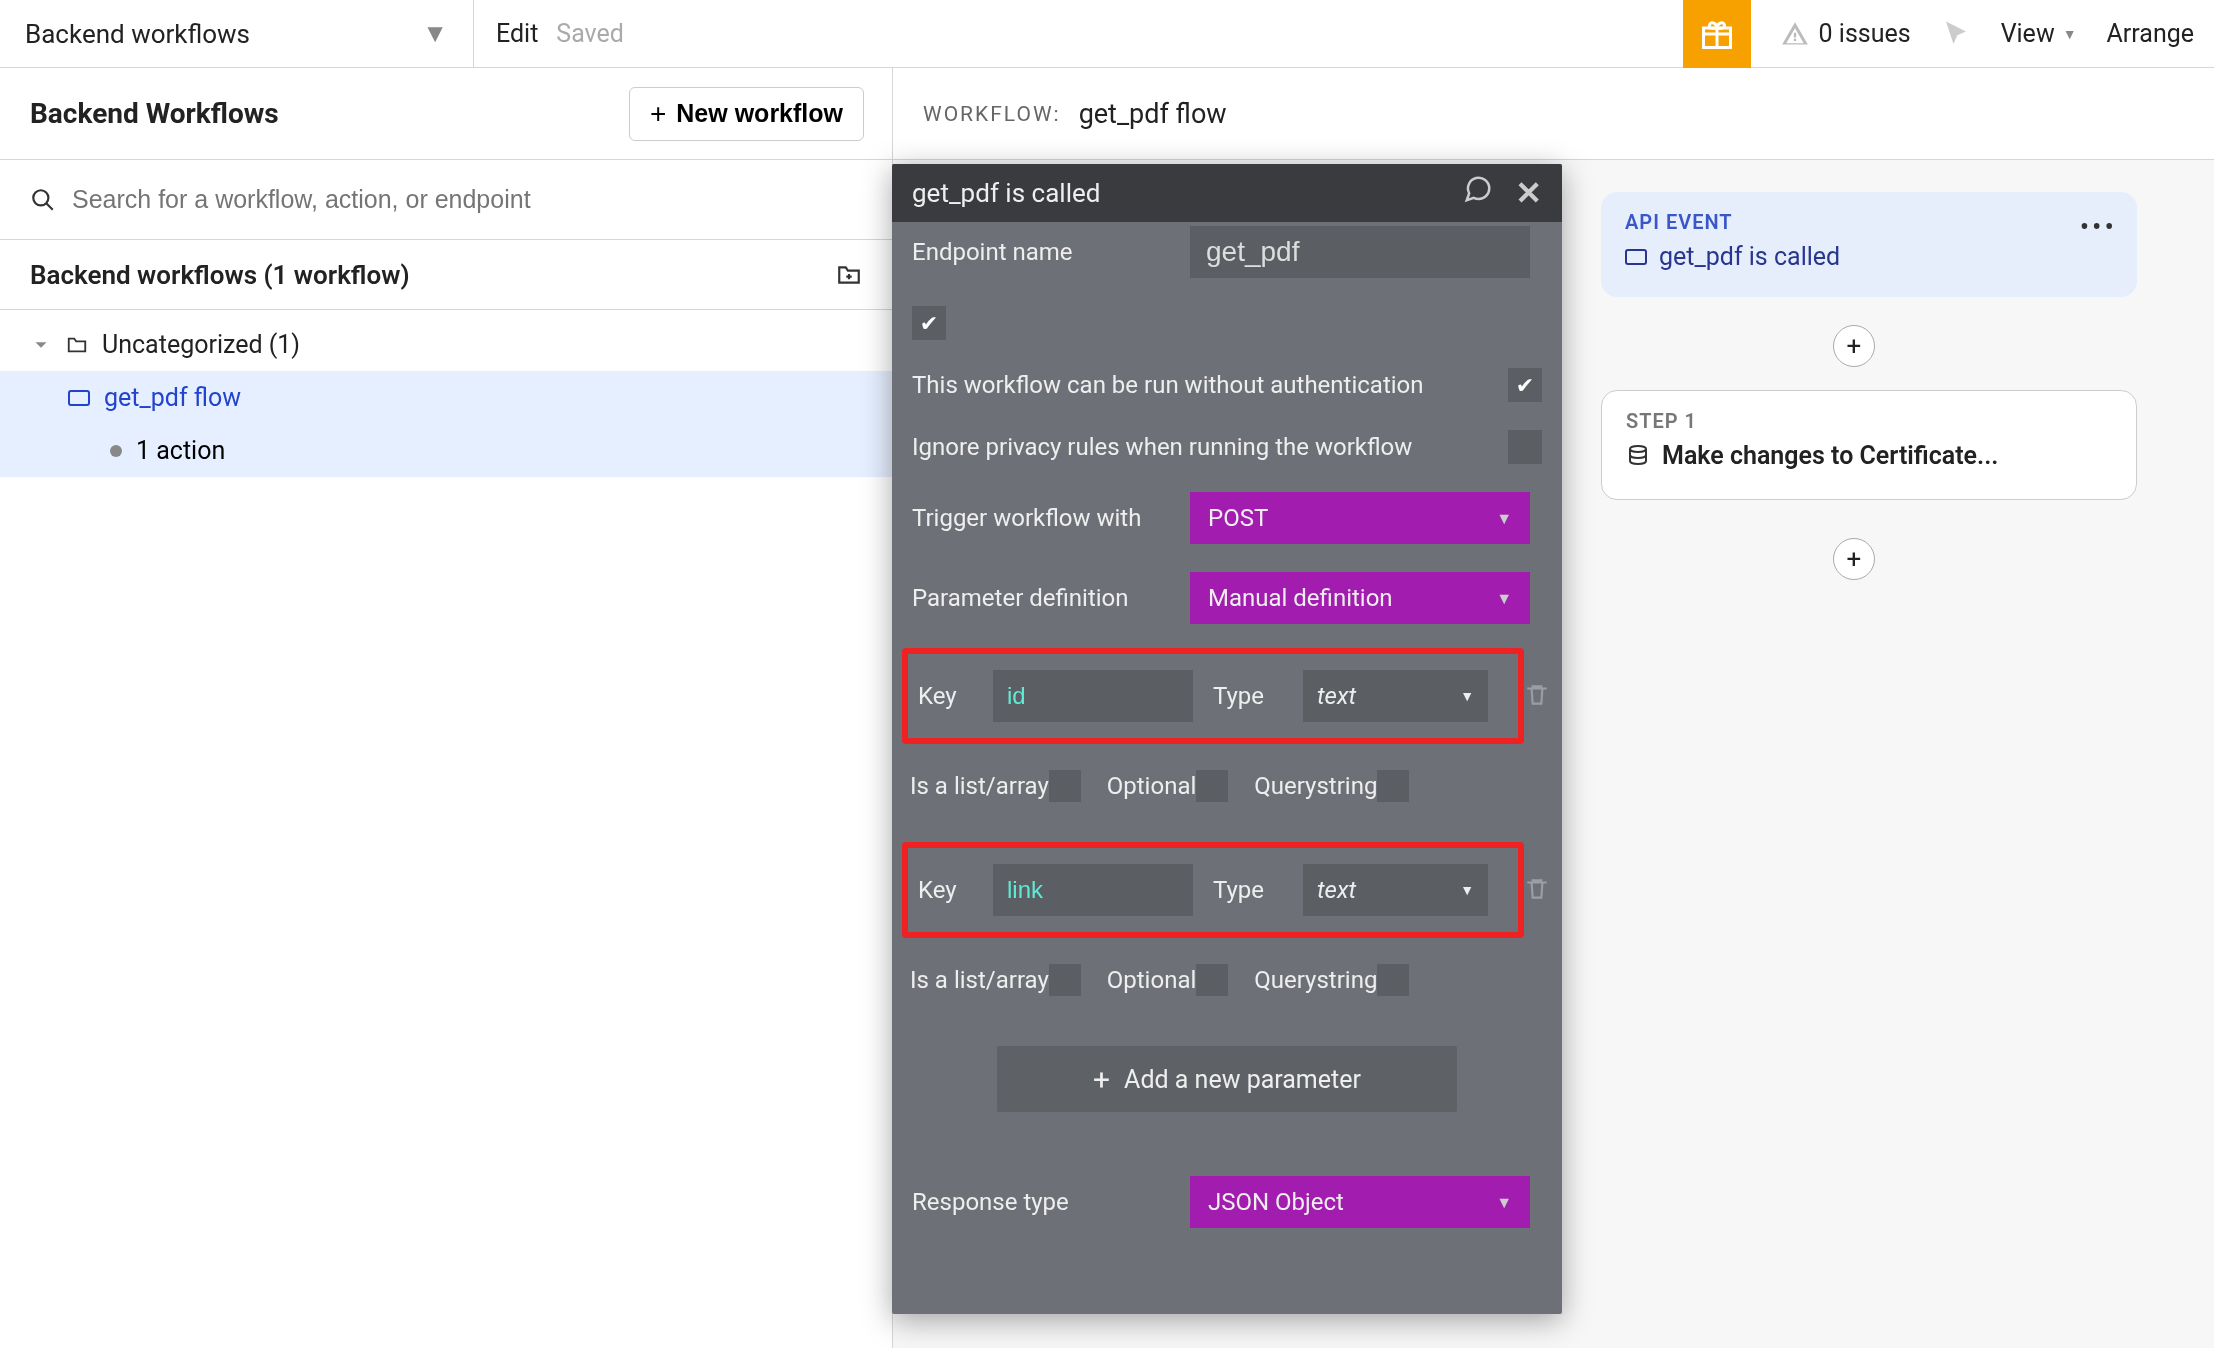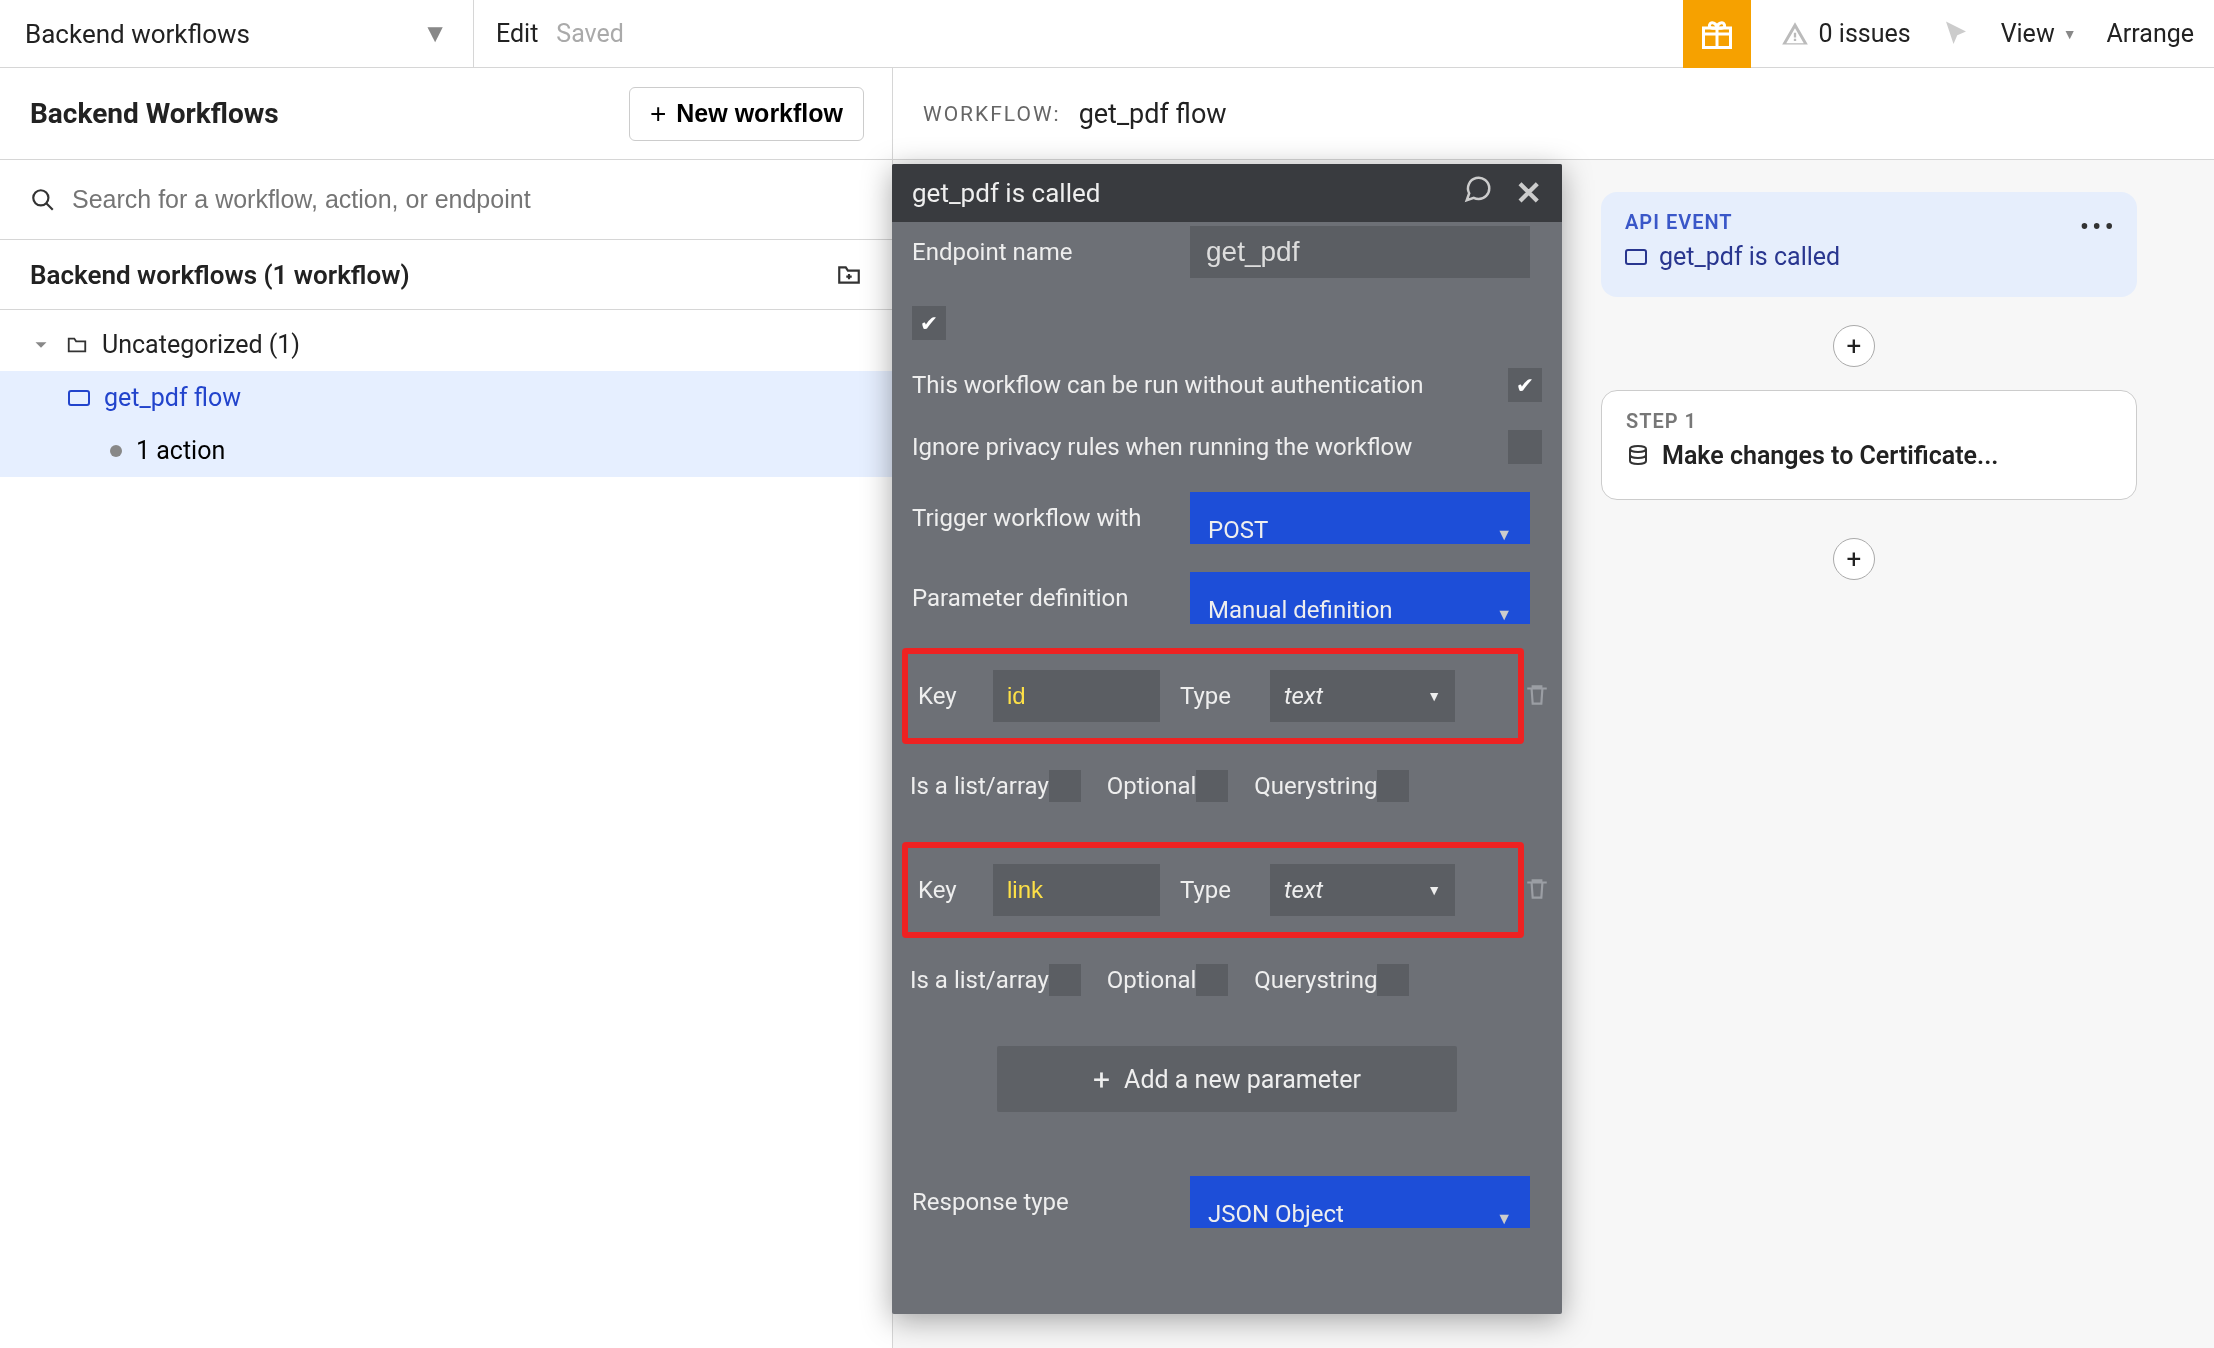--- a/index.html
+++ b/index.html
@@ -185,36 +185,36 @@
   .darkbox {
     background:#5b5e63; border:none; color:#ddd;
     font-size:28px; padding: 10px 16px; height:52px;
   }
   .endpoint-input { width: 340px; }
   .chk {
     width:34px;height:34px;background:#5b5e63;display:flex;align-items:center;justify-content:center;
   }
   .chk.checked::after { content:"✔"; font-size:22px; color:#fff; }
   .select-box {
-    background:#1d4ed8;
+    background:#a21caf;
     height:52px; width:340px;
-    display:flex; align-items:flex-end; justify-content:space-between;
+    display:flex; align-items:center; justify-content:space-between;
     padding: 0 18px; font-size:24px;
   }
   .select-box .caret { font-size:16px; color:#ccc; }
 
   .param-block {
     border:6px solid #e22;
     border-radius:4px;
     padding: 16px 10px;
     margin: 10px 0;
   }
   .kv-row { display:flex; align-items:center; gap:20px; }
   .kv-row .klabel { font-size:24px; width:55px; }
-  .kv-row .kinput { background:#5b5e63;height:52px;width:167px;padding:0 14px;color:#fde047;font-size:24px;border:none; }
+  .kv-row .kinput { background:#5b5e63;height:52px;width:200px;padding:0 14px;color:#5eead4;font-size:24px;border:none; }
   .kv-row .tlabel { font-size:24px; width:70px; }
   .kv-row .tselect { background:#5b5e63;height:52px;width:185px;display:flex;align-items:center;justify-content:space-between;padding:0 14px;font-size:24px;font-style:italic; }
   .trash { width:28px;height:28px; color:#9b9ea4; }
 
   .checks-row { display:flex; align-items:center; padding: 16px 8px 30px 8px; font-size:24px;}
   .checks-row .ck { width:32px;height:32px;background:#5b5e63; }
   .checks-row .gap { width:26px; }
 
   .add-param {
     margin: 20px auto 50px auto;

